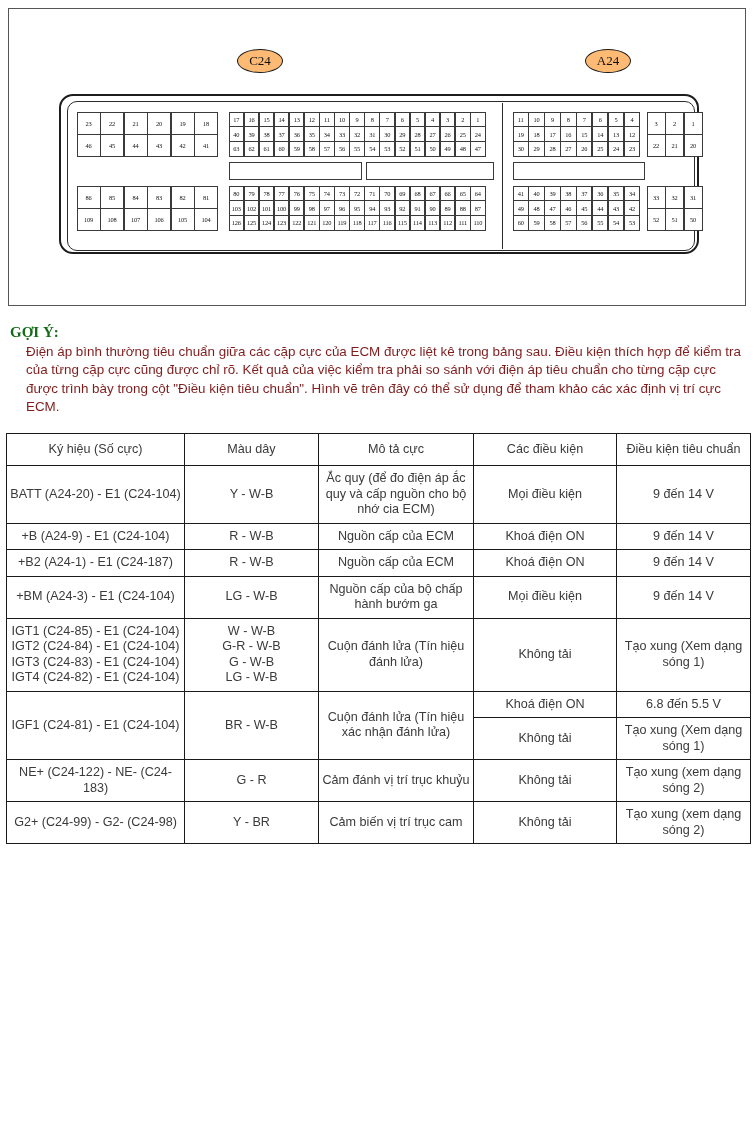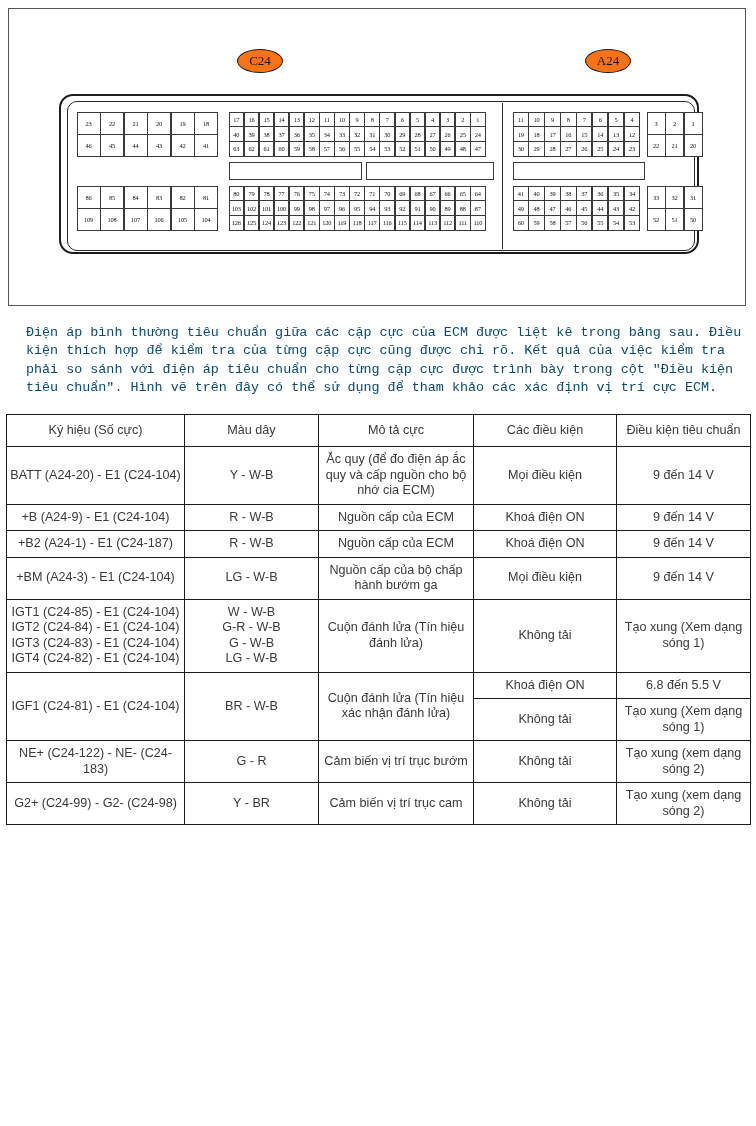--- a/index.html
+++ b/index.html
@@ -6,21 +6,21 @@
   body{width:756px;height:1126px;font-family:"Liberation Sans",sans-serif;color:#333;}
 
   
   .diagram-frame{
     position:relative;margin:8px 8px 0 8px;width:738px;height:298px;
     border:1px solid #555;background:#fff;box-sizing:border-box;
   }
   .conn-label{
     position:absolute;width:44px;height:22px;border:1.3px solid #1a1a1a;
     border-radius:50%;display:flex;align-items:center;justify-content:center;
-    font-family:"Liberation Serif",serif;font-size:13px;color:#111;background:#f97316;
+    font-family:"Liberation Serif",serif;font-size:13px;color:#111;background:#fdba74;
   }
   .conn-label.c24{left:228px;top:40px;}
   .conn-label.a24{left:576px;top:40px;}
 
   .shell{
     position:absolute;left:50px;top:85px;width:640px;height:160px;
     border:2px solid #1d1d1d;border-radius:14px;background:#fff;box-sizing:border-box;
   }
   .shell-inner{
     position:absolute;left:6px;top:5px;width:628px;height:150px;
@@ -42,22 +42,22 @@
     position:absolute;border:1.2px solid #3a3a3a;background:#fff;box-sizing:border-box;
   }
 
   
   .hint{margin:18px 10px 0 10px;}
   .hint-title{
     font-family:"Liberation Serif",serif;font-weight:bold;font-size:15px;
     color:#146b16;margin-bottom:2px;
   }
   .hint-body{
-    color:#0c4a6e;font-size:13.4px;line-height:18.4px;padding-left:16px;
-    font-family:Liberation Mono, monospace;
+    color:#7f1d1d;font-size:13.4px;line-height:18.4px;padding-left:16px;
+    font-family:Liberation Sans, sans-serif;
   }
 
   
   table.spec{
     border-collapse:collapse;margin:16px 6px 15px 6px;width:744px;
     table-layout:fixed;
   }
   table.spec td,table.spec th{
     border:1.4px solid #1a1a1a;text-align:center;vertical-align:middle;
     font-size:12.6px;line-height:15.5px;color:#3a3a3a;
@@ -339,20 +339,21 @@
         <div class="prow">
           <div class="cell" style="width: 19px; height: 23.1px;">52</div>
           <div class="cell" style="width: 19px; height: 23.1px;">51</div>
           <div class="cell" style="width: 19px; height: 23.1px;">50</div>
         </div>
       </div>
   </div>
 </div>
 
 <div class="hint">
+  <div class="hint-title">GỢI Ý:</div>
   <div class="hint-body">Điện áp bình thường tiêu chuẩn giữa các cặp cực của ECM được liệt kê trong bảng sau. Điều kiện thích hợp để kiểm tra của từng cặp cực cũng được chỉ rõ. Kết quả của việc kiểm tra phải so sánh với điện áp tiêu chuẩn cho từng cặp cực được trình bày trong cột "Điều kiện tiêu chuẩn". Hình vẽ trên đây có thể sử dụng để tham khảo các xác định vị trí cực ECM.</div>
 </div>
 
 <table class="spec">
   <colgroup>
     <col class="col1">
       <col class="col2">
       <col class="col3">
       <col class="col4">
       <col class="col5">
@@ -415,21 +416,21 @@
         <td>Khoá điện ON</td>
         <td>6.8 đến 5.5 V</td>
       </tr>
       <tr>
         <td>Không tải</td>
         <td>Tạo xung (Xem dạng sóng 1)</td>
       </tr>
       <tr>
         <td class="nowrapline">NE+ (C24-122) - NE- (C24-183)</td>
         <td class="nowrapline">G - R</td>
-        <td class="nowrapline">Cảm biến vị trí trục bướm</td>
+        <td class="nowrapline">Cảm đánh vị trí trục khuỷu</td>
         <td class="nowrapline">Không tải</td>
         <td class="nowrapline">Tạo xung (xem dạng sóng 2)</td>
       </tr>
       <tr>
         <td class="nowrapline">G2+ (C24-99) - G2- (C24-98)</td>
         <td class="nowrapline">Y - BR</td>
         <td class="nowrapline">Cảm biến vị trí trục cam</td>
         <td class="nowrapline">Không tải</td>
         <td class="nowrapline">Tạo xung (xem dạng sóng 2)</td>
       </tr>

